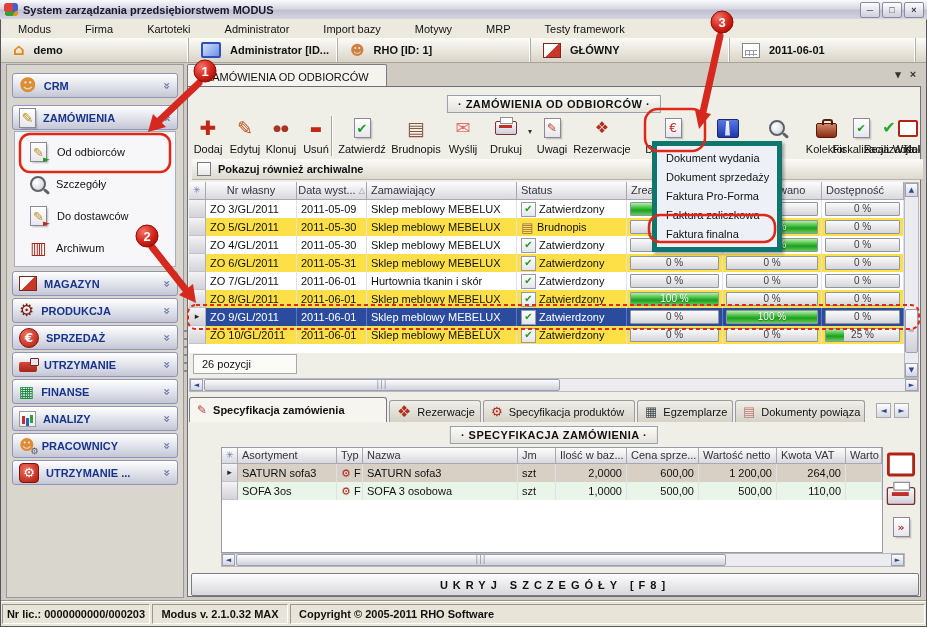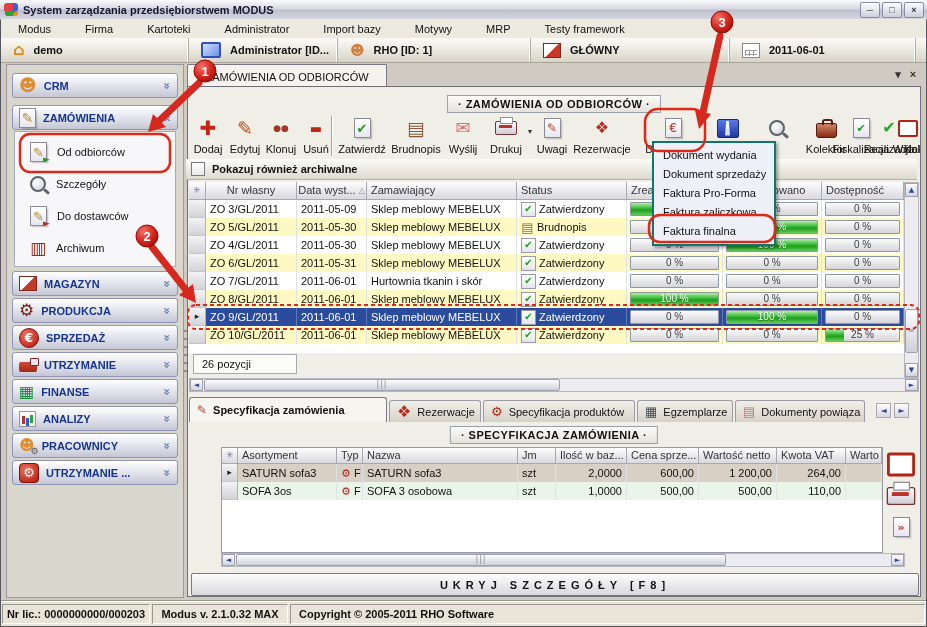--- a/index.html
+++ b/index.html
@@ -84,33 +84,33 @@
     background:linear-gradient(#fbfbf9,#e4e2da);border:1px solid #9aa0a8;display:flex;align-items:center;
     font-weight:bold;letter-spacing:.5px;white-space:nowrap;}
   
   .toolbar{position:absolute;left:187px;top:112px;width:733px;height:48px;overflow:hidden;}
   .tbtn{position:absolute;top:2px;height:44px;}
   .tbtn .ticon{height:28px;display:flex;align-items:center;justify-content:center;}
   .tbtn .tlab{height:14px;display:flex;justify-content:center;align-items:center;white-space:nowrap;}
   .tsep{position:absolute;top:4px;width:1px;height:40px;background:#a8a49c;box-shadow:1px 0 0 #fff;}
   .ddarrow{position:absolute;font-size:8px;color:#333;}
   
-  .filterbar{position:absolute;left:186px;top:159px;width:731px;height:21px;
+  .filterbar{position:absolute;left:192px;top:159px;width:731px;height:21px;
     background:linear-gradient(#fbfbf8,#ddd9ce);border-bottom:1px solid #b8b4aa;display:flex;align-items:center;gap:7px;padding-left:5px;box-sizing:border-box;}
   .cb{width:12px;height:12px;border:1px solid #787a80;background:linear-gradient(#fff,#e8e8ea);flex:none;}
   .filterbar b{font-weight:bold;}
   
   .gridwrap{position:absolute;background:#fff;overflow:hidden;}
   .grow,.ghead{display:flex;}
   .ghead .hc{background:linear-gradient(#fdfdfd,#d9d9de);border-right:1px solid #a8a8b2;border-bottom:1px solid #a8a8b2;
     color:#33333d;padding:0 4px;box-sizing:border-box;height:18px;line-height:17px;overflow:hidden;white-space:nowrap;flex:none;display:flex;align-items:center;gap:3px;}
   .grow{height:18px;}
   .grow .c{border-right:1px solid #dee2e4;padding:0 4px;box-sizing:border-box;line-height:18px;overflow:hidden;
     white-space:nowrap;flex:none;display:flex;align-items:center;gap:3px;}
-  .grow.alt{background:#fef9c3;text-align:right;}
+  .grow.alt{background:#fde047;text-align:right;}
   .grow.sel{background:#2b4c9e;color:#fff;}
   .grow.sel .c{border-right-color:rgba(255,255,255,.25);}
   .gut{flex:none;background:linear-gradient(#f4f4f6,#d2d2d8);border-right:1px solid #b0b0ba;border-bottom:1px solid #c4c4cc;
     box-sizing:border-box;display:flex;align-items:center;justify-content:center;color:#222;font-size:9px;}
   .num{justify-content:flex-end;}
   .pillc{padding:0 !important;}
   .pill{position:relative;height:12px;margin:2px 3px;border:1px solid #8e98a2;border-radius:1px;overflow:hidden;flex:1;
     background:linear-gradient(#fbfbfb,#d6d6da);}
   .pill .fl{position:absolute;left:0;top:0;bottom:0;background:linear-gradient(#b4eea4,#38b838 45%,#1e9e1e 60%,#64cc5c);}
   .pill .lb{position:absolute;inset:0;display:flex;align-items:center;justify-content:center;font-size:10px;color:#3a3a42;}
@@ -120,21 +120,21 @@
   .st-dr{width:13px;height:13px;display:inline-flex;align-items:center;justify-content:center;color:#9a6a50;font-size:13px;flex:none;}
   
   .sb-h,.sb-v{position:absolute;background:#ececf0;border:1px solid #b8b8c2;box-sizing:border-box;}
   .sb-btn{position:absolute;background:linear-gradient(#fdfdfe,#d4d4de);border:1px solid #a0a0b0;color:#2a4898;
     display:flex;align-items:center;justify-content:center;font-size:7px;box-sizing:border-box;}
   .sb-th{position:absolute;background:linear-gradient(#fdfdfd,#d0d0da);border:1px solid #9aa0b0;border-radius:2px;box-sizing:border-box;
     display:flex;align-items:center;justify-content:center;color:#8a8a9a;font-size:8px;letter-spacing:1px;}
   .countbox{position:absolute;left:193px;top:354px;width:104px;height:20px;background:#fbfbf8;border:1px solid #a8a8b0;
     display:flex;align-items:center;padding-left:8px;box-sizing:border-box;}
   
-  .ctxmenu{position:absolute;left:652px;top:141px;width:120px;background:#eef0f8;border:2px solid #0f766e;
+  .ctxmenu{position:absolute;left:652px;top:141px;width:120px;background:#eef0f8;border:5px solid #0f766e;
     box-shadow:2px 2px 3px rgba(0,0,0,.35);z-index:40;padding:3px 0;}
   .ctxmenu .mi{height:19px;line-height:19px;padding-left:9px;white-space:nowrap;}
   
   .btab{position:absolute;box-sizing:border-box;display:flex;align-items:center;gap:6px;padding:0 7px;overflow:hidden;white-space:nowrap;}
   .btab.active{top:397px;height:25px;background:#f6f5f0;border:1px solid #7a7a85;border-bottom:none;border-radius:3px 3px 0 0;font-weight:bold;z-index:5;}
   .btab.inactive{top:400px;height:22px;background:linear-gradient(#f0efe8,#d5d2c8);border:1px solid #9a9aa2;border-bottom:none;border-radius:3px 3px 0 0;}
   .tabscroll{position:absolute;top:403px;width:15px;height:15px;display:flex;align-items:center;justify-content:center;
     color:#2a4898;font-size:8px;background:linear-gradient(#fdfdfe,#d8d8e0);border:1px solid #a8a8b2;box-sizing:border-box;}
   
   .rstrip{position:absolute;left:884px;top:447px;width:34px;height:104px;display:flex;flex-direction:column;align-items:center;gap:8px;padding-top:3px;box-sizing:border-box;}

